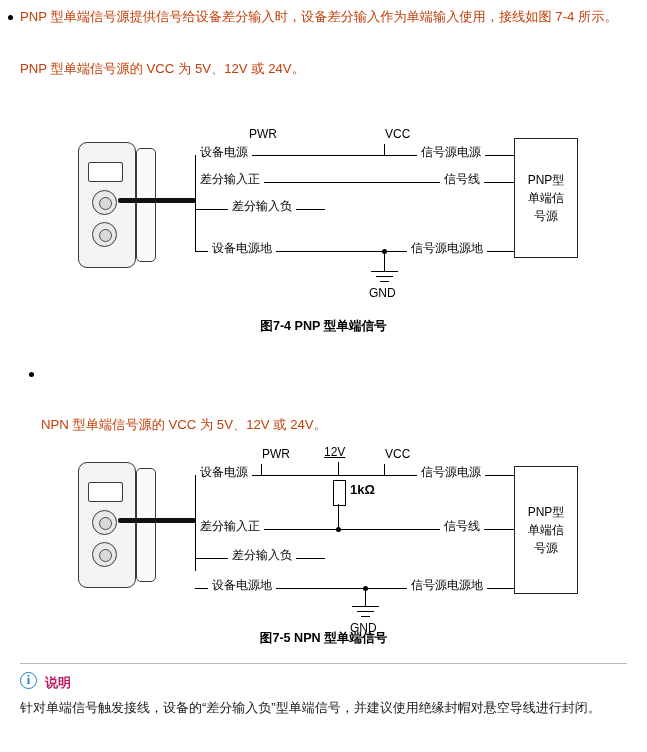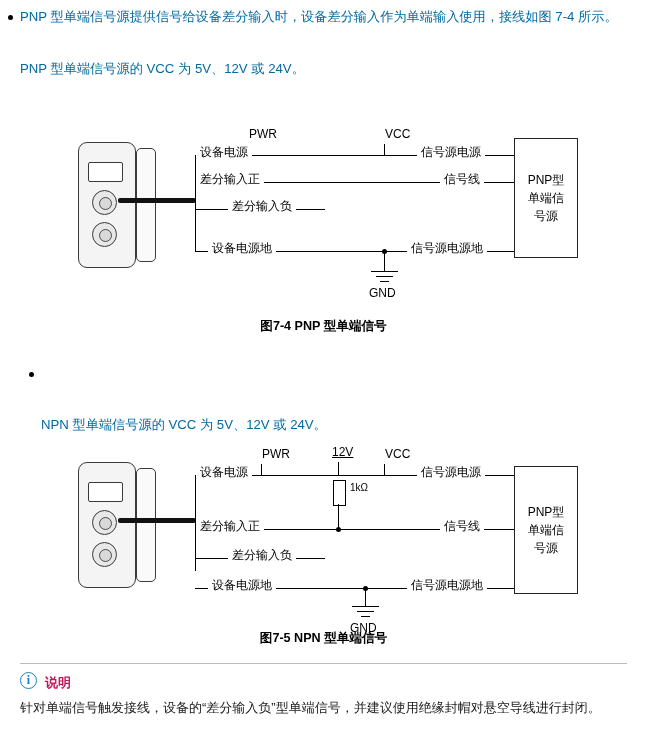--- a/index.html
+++ b/index.html
@@ -20,21 +20,21 @@
     position: relative;
     width: 647px;
     height: 752px;
   }
 
   
   .para {
     position: absolute;
     line-height: 1.75;
     font-size: 13.2px;
-    color: #0369a1;
+    color: #c2410c;
   }
   .bullet-dot {
     position: absolute;
     width: 5px;
     height: 5px;
     border-radius: 50%;
     background: #000;
   }
 
   
@@ -118,23 +118,24 @@
   }
 
   .lbl {
     position: absolute;
     font-size: 12px;
     color: #000;
     white-space: nowrap;
   }
   .lbl-sm {
     position: absolute;
-    font-size: 10px;
+    font-size: 13px;
     color: #000;
     white-space: nowrap;
+    font-weight: bold;
   }
 
   .node {
     position: absolute;
     width: 5px;
     height: 5px;
     border-radius: 50%;
     background: #000;
   }
   .gnd-bar {
@@ -259,21 +260,21 @@
     <div class="cable" style="left:118px; top:78px; width:78px;"></div>
 
     <div class="wire wire-v" style="left:195px; top:35px; height:96px;"></div>
 
     <div class="lbl" style="left:262px; top:7px;">
       <span>PWR</span>
     </div>
     <div class="wire wire-v" style="left:261px; top:24px; height:12px;"></div>
     <div class="wire wire-h" style="left:261px; top:35px; width:40px;"></div>
 
-    <div class="lbl" style="left:332px; top:5px;text-decoration:underline;">12V</div>
+    <div class="lbl" style="left:324px; top:5px;text-decoration:underline;">12V</div>
 
     <div class="lbl" style="left:385px; top:7px;">VCC</div>
     <div class="wire wire-v" style="left:384px; top:24px; height:12px;"></div>
     <div class="wire wire-h" style="left:384px; top:35px; width:42px;"></div>
 
     <div class="wire wire-h" style="left:195px; top:35px; width:320px;"></div>
     <div class="lbl" style="left:196px; top:24px; background:#fff; padding:0 4px;">设备电源</div>
     <div class="lbl" style="left:417px; top:24px; background:#fff; padding:0 4px;">信号源电源</div>
 
     <div class="wire wire-v" style="left:338px; top:22px; height:14px;"></div>

